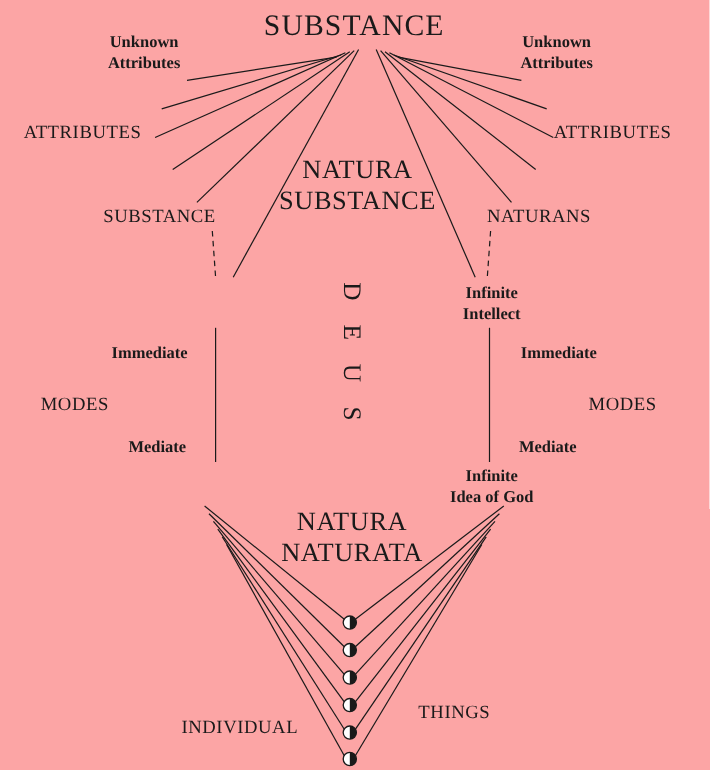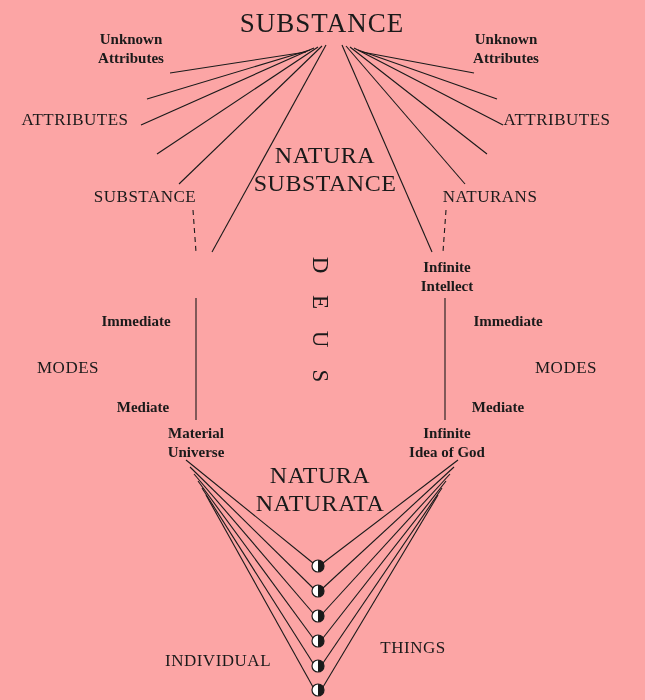--- a/index.html
+++ b/index.html
@@ -157,24 +157,20 @@
   <div class="label sm" style="left:508px; top:312px;">Immediate</div>
 
   <div class="label md" style="left:68px; top:358px;">MODES</div>
 
   <div class="label md" style="left:566px; top:358px;">MODES</div>
 
   <div class="label sm" style="left:143px; top:398px;">Mediate</div>
 
   <div class="label sm" style="left:498px; top:398px;">Mediate</div>
 
-  <div class="label sm" style="left:196px; top:424px;">
-    <div>Material</div>
-    <div>Universe</div>
-  </div>
 
   <div class="label sm" style="left:447px; top:424px;">
     <div>Infinite</div>
     <div>Idea of God</div>
   </div>
 
   <div class="label lg" style="left:320px; top:461px;">
     <div>NATURA</div>
     <div>NATURATA</div>
   </div>

